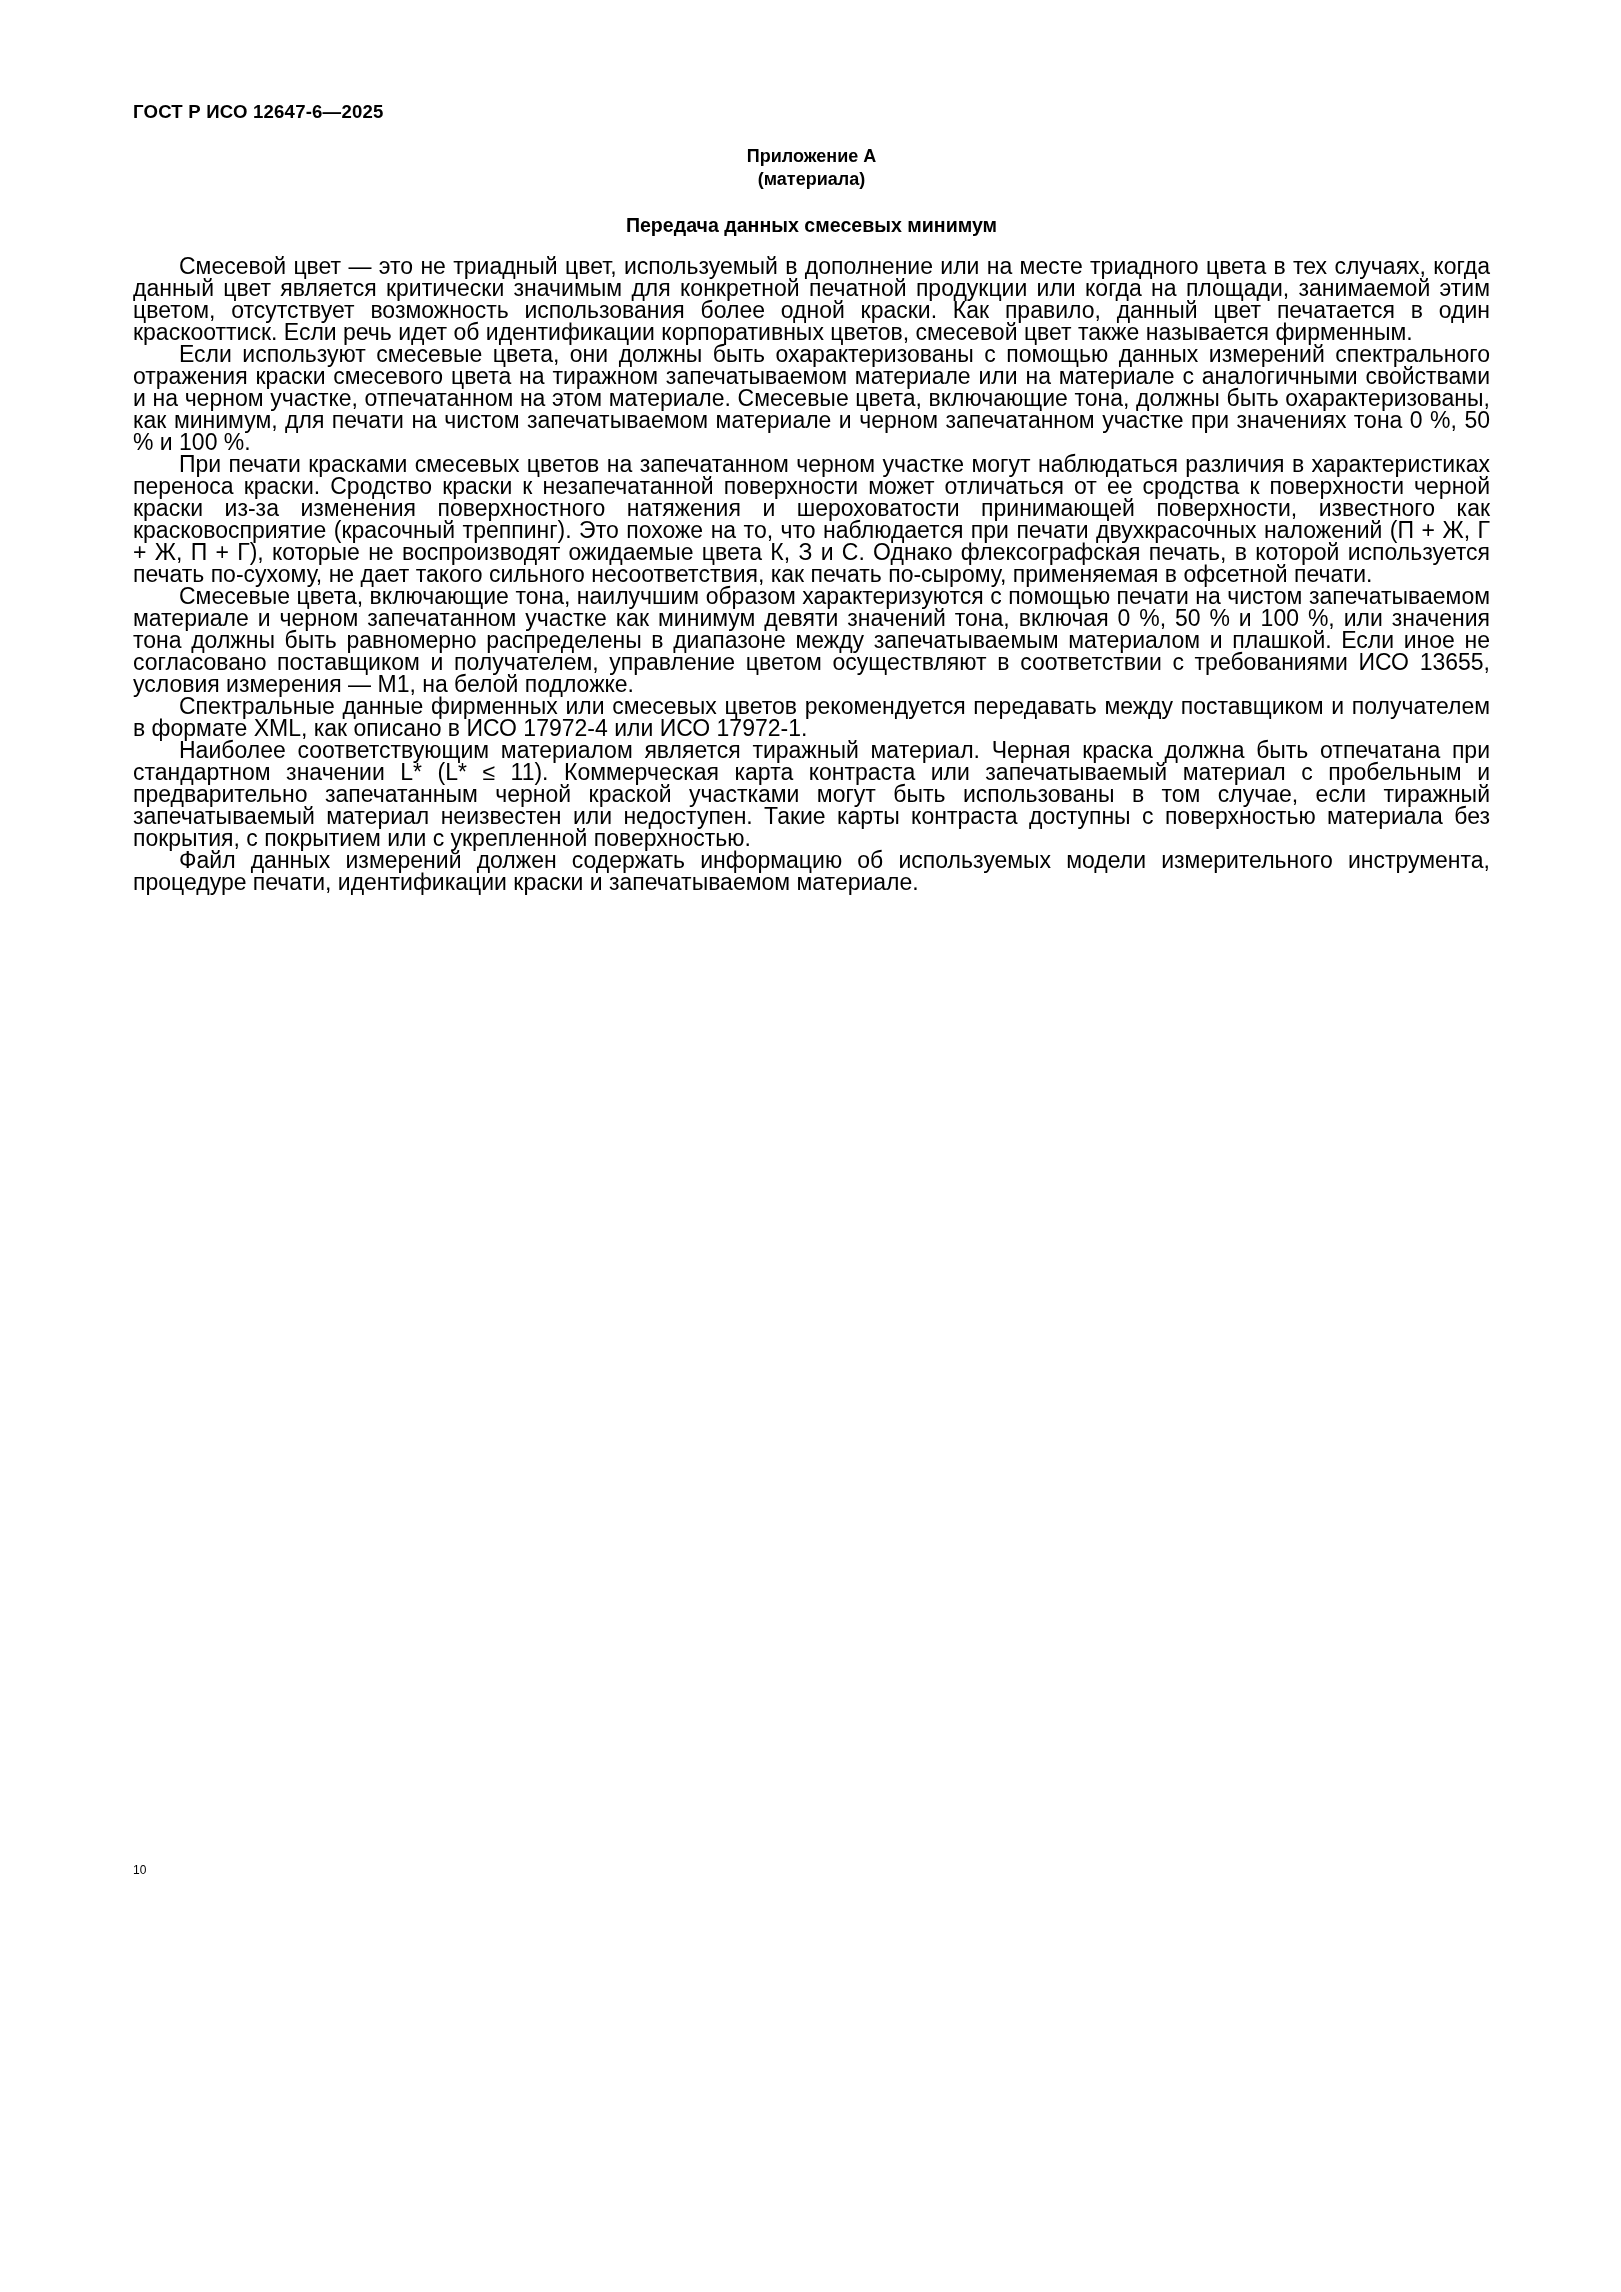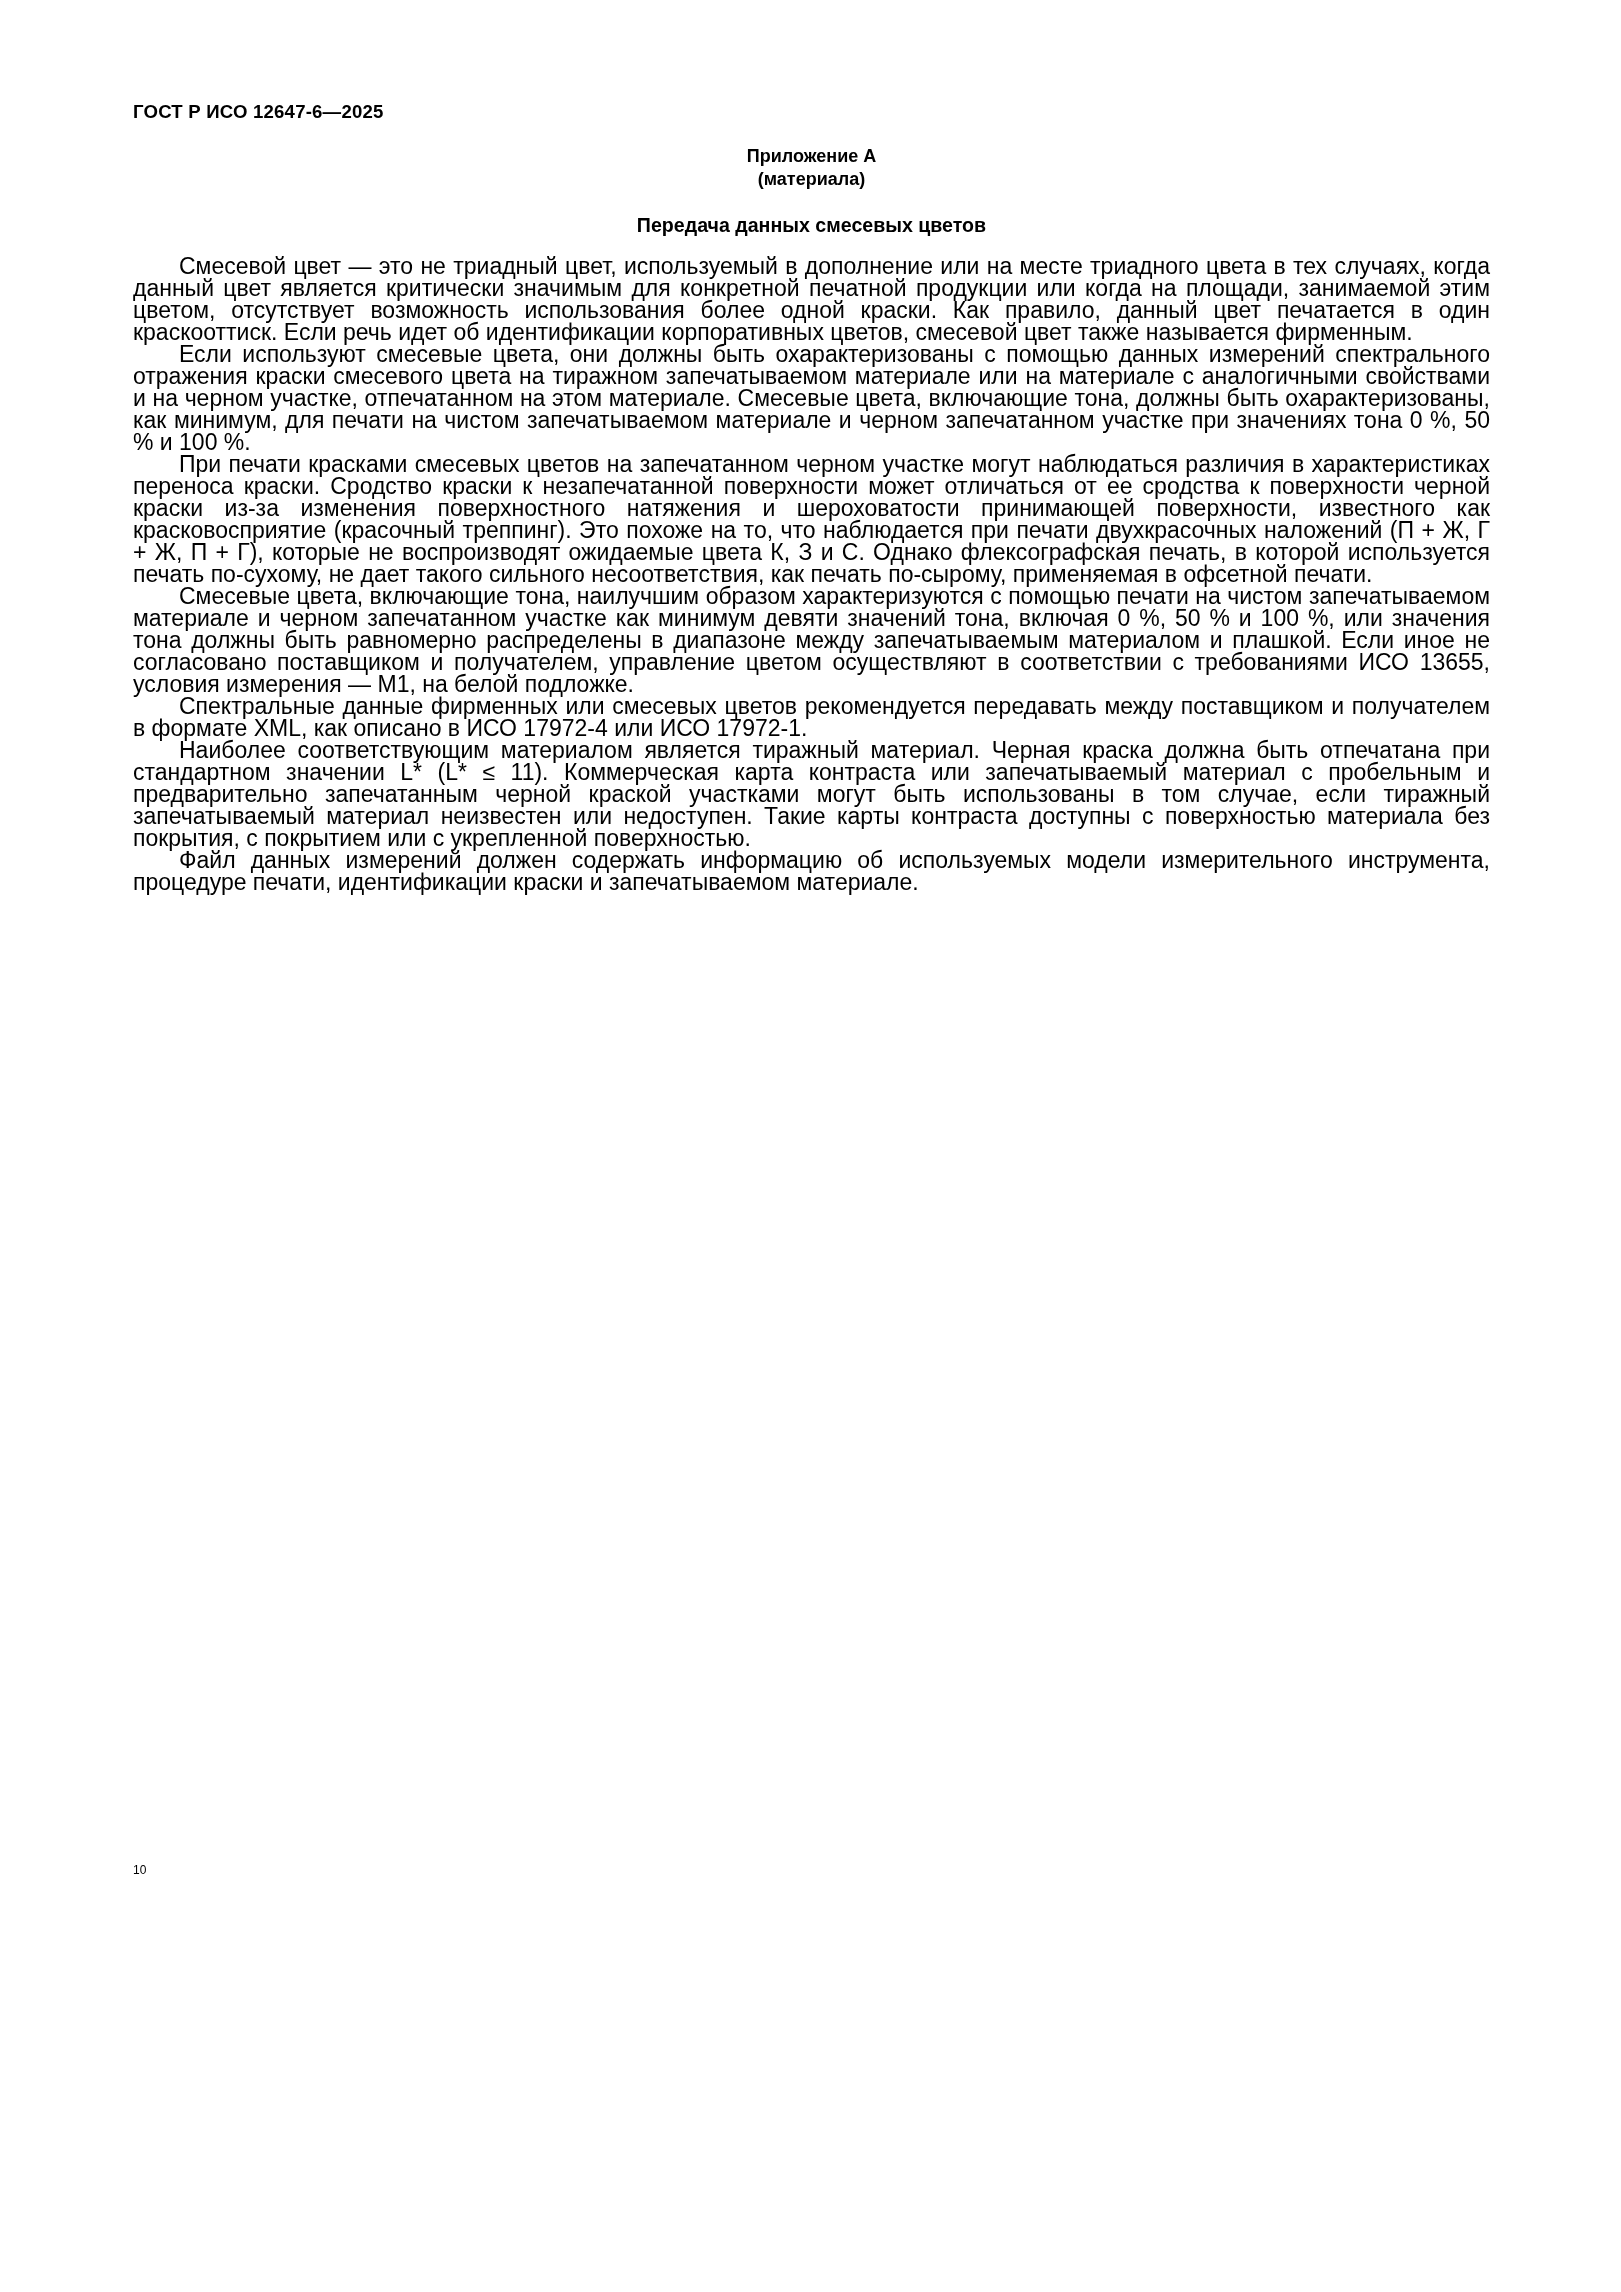--- a/index.html
+++ b/index.html
@@ -72,21 +72,21 @@
 <div class="page">
 
   <div class="doc-code">ГОСТ Р ИСО 12647-6—2025</div>
 
   <div class="content">
 
     <p class="appendix-label">Приложение А</p>
 
     <p class="appendix-note">(материала)</p>
 
-    <h1 class="appendix-title">Передача данных смесевых цветов</h1>
+    <h1 class="appendix-title">Передача данных смесевых минимум</h1>
 
     <div class="body-text">
       <p>Смесевой цвет — это не триадный цвет, используемый в дополнение или на месте триадного цвета в тех случаях, когда данный цвет является критически значимым для конкретной печатной продукции или когда на площади, занимаемой этим цветом, отсутствует возможность использования более одной краски. Как правило, данный цвет печатается в один краскооттиск. Если речь идет об идентификации корпоративных цветов, смесевой цвет также называется фирменным.</p>
       <p>Если используют смесевые цвета, они должны быть охарактеризованы с помощью данных измерений спектрального отражения краски смесевого цвета на тиражном запечатываемом материале или на материале с аналогичными свойствами и на черном участке, отпечатанном на этом материале. Смесевые цвета, включающие тона, должны быть охарактеризованы, как минимум, для печати на чистом запечатываемом материале и черном запечатанном участке при значениях тона 0 %, 50 % и 100 %.</p>
       <p>При печати красками смесевых цветов на запечатанном черном участке могут наблюдаться различия в характеристиках переноса краски. Сродство краски к незапечатанной поверхности может отличаться от ее сродства к поверхности черной краски из-за изменения поверхностного натяжения и шероховатости принимающей поверхности, известного как красковосприятие (красочный треппинг). Это похоже на то, что наблюдается при печати двухкрасочных наложений (П + Ж, Г + Ж, П + Г), которые не воспроизводят ожидаемые цвета К, З и С. Однако флексографская печать, в которой используется печать по-сухому, не дает такого сильного несоответствия, как печать по-сырому, применяемая в офсетной печати.</p>
       <p>Смесевые цвета, включающие тона, наилучшим образом характеризуются с помощью печати на чистом запечатываемом материале и черном запечатанном участке как минимум девяти значений тона, включая 0 %, 50 % и 100 %, или значения тона должны быть равномерно распределены в диапазоне между запечатываемым материалом и плашкой. Если иное не согласовано поставщиком и получателем, управление цветом осуществляют в соответствии с требованиями ИСО 13655, условия измерения — М1, на белой подложке.</p>
       <p>Спектральные данные фирменных или смесевых цветов рекомендуется передавать между поставщиком и получателем в формате XML, как описано в ИСО 17972-4 или ИСО 17972-1.</p>
       <p>Наиболее соответствующим материалом является тиражный материал. Черная краска должна быть отпечатана при стандартном значении L* (L* ≤ 11). Коммерческая карта контраста или запечатываемый материал с пробельным и предварительно запечатанным черной краской участками могут быть использованы в том случае, если тиражный запечатываемый материал неизвестен или недоступен. Такие карты контраста доступны с поверхностью материала без покрытия, с покрытием или с укрепленной поверхностью.</p>
       <p>Файл данных измерений должен содержать информацию об используемых модели измерительного инструмента, процедуре печати, идентификации краски и запечатываемом материале.</p>
     </div>

